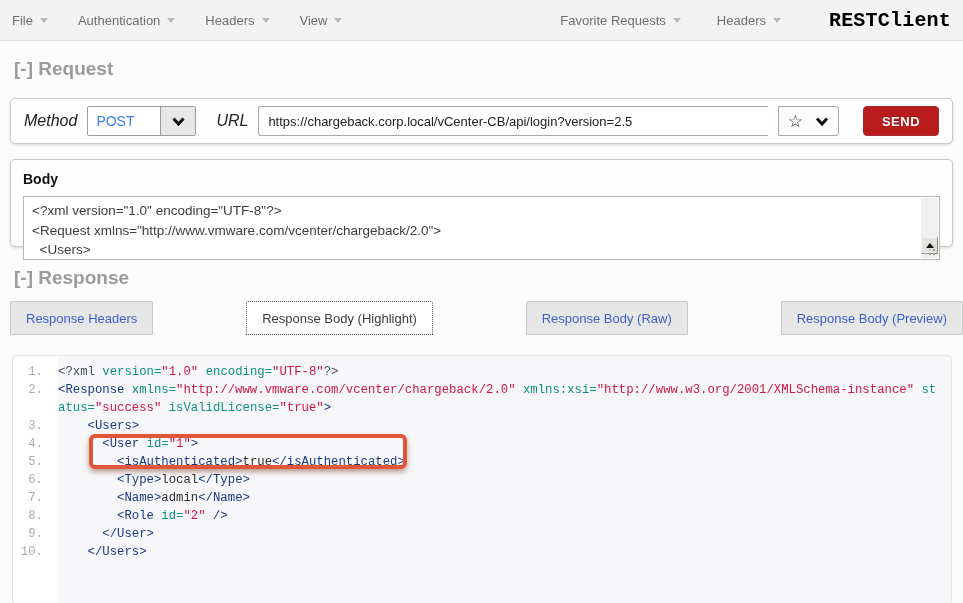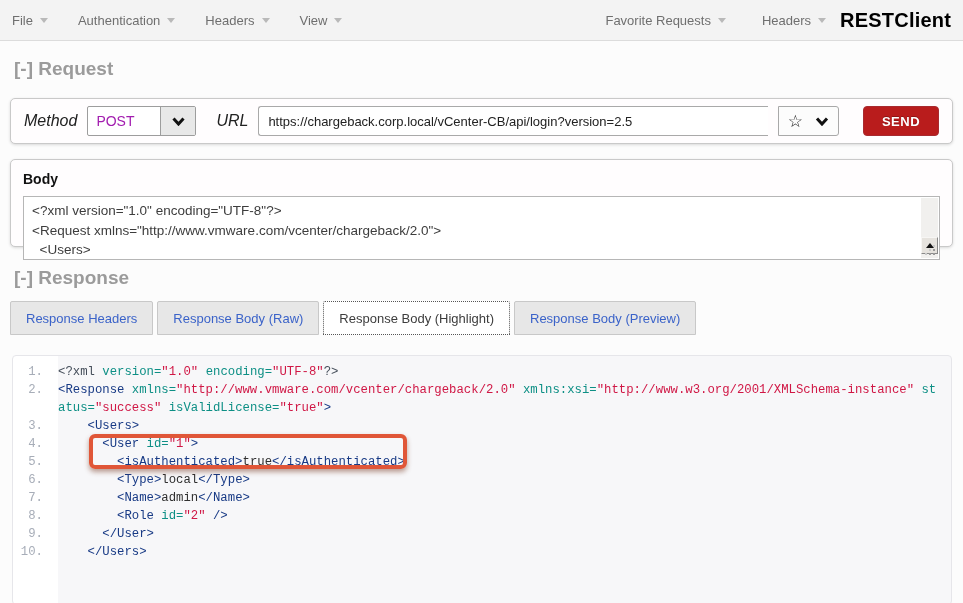--- a/index.html
+++ b/index.html
@@ -23,21 +23,21 @@
 
   
   .panel { background:#fffdfe; border:1px solid #c9c9c9; border-radius:5px;
            box-shadow:0 1px 3px rgba(0,0,0,0.14); margin:0 10px; }
   .request-panel { margin-top:18px; height:46px; display:flex; align-items:center;
                    padding:0 13px; gap:10px; }
   .field-label { font-size:16px; color:#222; white-space:nowrap;font-style:italic; }
 
   .method-select { display:flex; height:30px; border:1px solid #9d9d9d; border-radius:2px;
                    overflow:hidden; background:#fff; cursor:pointer; }
-  .method-value { width:72px; display:flex; align-items:center; padding-left:8px; font-size:14px; color:#a21caf;text-align:center; }
+  .method-value { width:72px; display:flex; align-items:center; padding-left:8px; font-size:14px; color:#3b82f6;text-align:center; }
   .select-btn { width:35px; background:#e8e8e8; border-left:1px solid #9d9d9d;
                 display:flex; align-items:center; justify-content:center; }
 
   .url-label { margin-left:10px; }
   .url-input { flex:1; height:30px; border:1px solid #a9a9a9; border-right:none;
                border-radius:3px 0 0 3px; padding:8px 9px; font-size:13px; color:#222;
                font-family:"Liberation Sans", sans-serif; background:#fff; outline:none; }
   .fav-group { height:30px; border:1px solid #a9a9a9; border-radius:0 3px 3px 0; background:#fcfcfc;
                display:flex; align-items:center; padding:0 9px; gap:12px; cursor:pointer; }
   .star { font-size:17px; color:#222; line-height:1; }
@@ -55,21 +55,21 @@
   .scrollbar { position:absolute; top:1px; right:1px; width:17px; height:60px; background:#f1f0ee; }
   .sb-btn { height:17px; background:#e6e3de; border:1px solid;
             border-color:#f7f6f4 #8a8a8a #8a8a8a #f7f6f4;
             display:flex; align-items:center; justify-content:center; cursor:pointer; }
   .tri-up { width:0; height:0; border-left:4px solid transparent; border-right:4px solid transparent;
             border-bottom:5px solid #111; }
   .grip { position:absolute; right:4px; bottom:4px; width:2px; height:2px; background:#9a9a9a;
           box-shadow:-4px 0 #9a9a9a, 0 -4px #9a9a9a, -8px 0 #c9c9c9, -4px -4px #c9c9c9, 0 -8px #c9c9c9; }
 
   
-  .tabs { margin:12px 0 0 10px; display:flex; gap:4px; height:34px; }
+  .tabs { margin:12px 0 0 10px; display:flex; gap:4px; height:34px;justify-content:space-between; }
   .tab { display:flex; align-items:center; padding:0 15px; font-size:13px; cursor:pointer;
          background:#e7e7e7; border:1px solid #c8c8c8; border-radius:2px 2px 0 0; color:#3b63c9; }
   .tab.active { background:#fff; border:1px dotted #555; color:#3d3d3d; }
 
   
   .response-panel { position:relative; margin:20px 11px 0 12px; height:250px;
                     border:1px solid #e6e6ea; border-radius:4px; padding:7px 14px 0 0;
                     background:linear-gradient(to right, #ffffff 45px, #f7f7f9 45px);
                     font-family:"Liberation Mono", monospace; font-size:12.3px; line-height:18px;
                     overflow:hidden; }
@@ -112,21 +112,21 @@
   <div class="menu-right">
       <span class="menu-item">
         <span>Favorite Requests</span>
         <span class="caret"></span>
       </span>
       <span class="menu-item">
         <span>Headers</span>
         <span class="caret"></span>
       </span>
     </div>
-  <span class="brand" style="margin-left:14px;">RESTClient</span>
+  <span class="brand" style="margin-left:48px;font-family:Liberation Mono, monospace;">RESTClient</span>
 </div>
 
 <div class="section-title h-request">[-] Request</div>
 
 <div class="panel request-panel">
   <span class="field-label">Method</span>
   <div class="method-select">
     <span class="method-value">POST</span>
     <span class="select-btn">
       <svg class="chev-icon" width="13" height="9" viewBox="0 0 13 9">
@@ -158,22 +158,22 @@
       
     </div>
     <span class="grip"></span>
   </div>
 </div>
 
 <div class="section-title h-response">[-] Response</div>
 
 <div class="tabs">
     <div class="tab">Response Headers</div>
+    <div class="tab active">Response Body (Highlight)</div>
     <div class="tab">Response Body (Raw)</div>
-    <div class="tab active">Response Body (Highlight)</div>
     <div class="tab">Response Body (Preview)</div>
   </div>
 
 <div class="response-panel" id="code-panel" style="--tag: #183a85; --attr: #0d8f85; --value: #d01745; --prolog: #454e5a; --text: #2f2f2f; --lnc: #a7adb8; --hlc: #e05638;">
   <div class="hl-box"></div>
 <div class="code-row">
       <span class="ln">1.</span>
       <div class="code"><span class="tk-prolog">&lt;?xml </span><span class="tk-attr">version=</span><span class="tk-value">"1.0"</span><span class="tk-prolog"> </span><span class="tk-attr">encoding=</span><span class="tk-value">"UTF-8"</span><span class="tk-prolog">?&gt;</span></div>
     </div>
     <div class="code-row">

